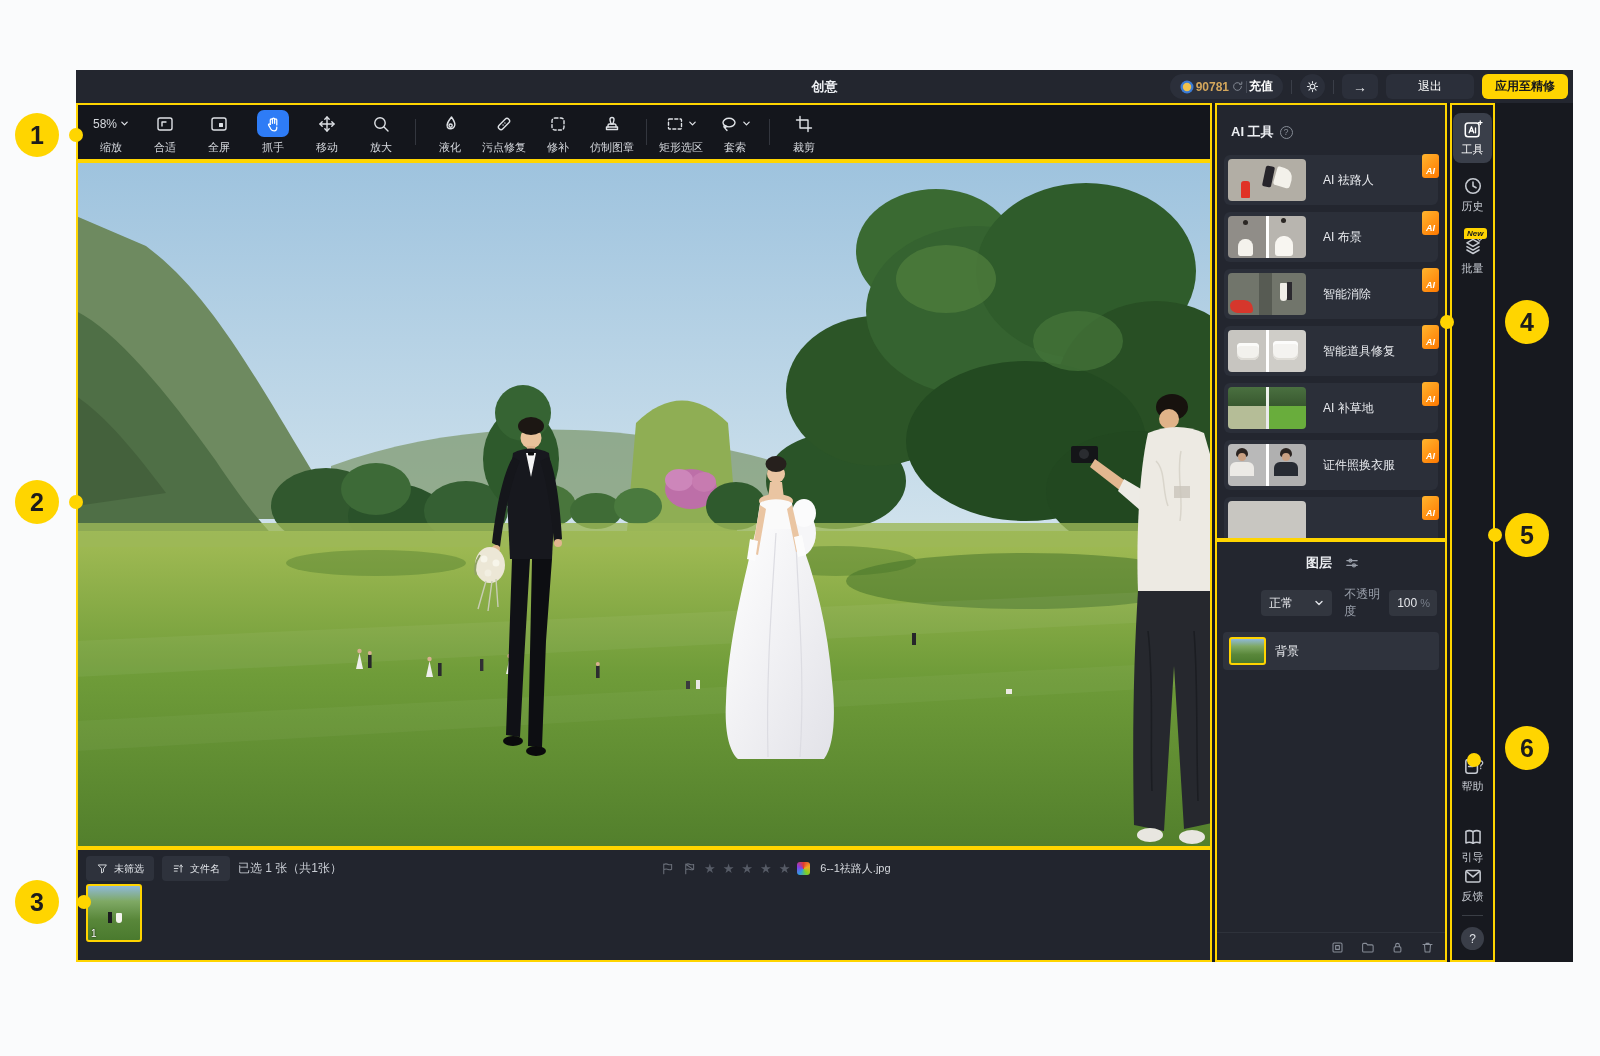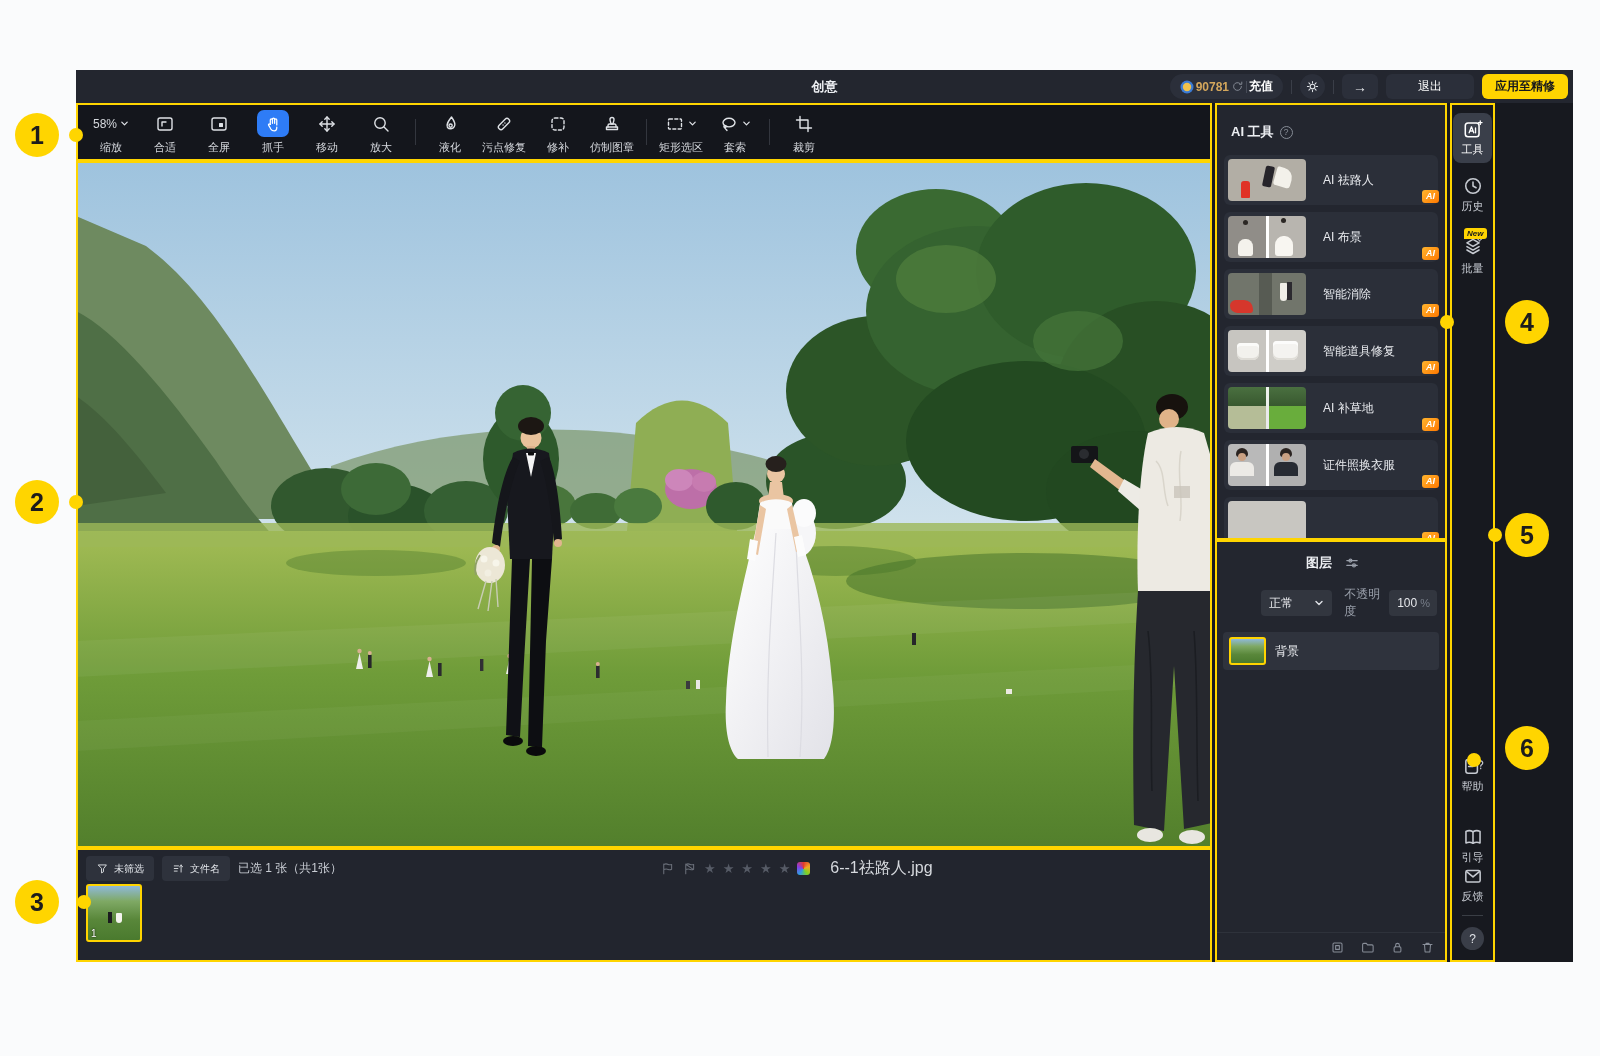--- a/index.html
+++ b/index.html
@@ -37,38 +37,38 @@
   .canvas { position:absolute; left:0; top:91px; width:1136px; height:687px; overflow:hidden; background:#44682f; cursor:grab; }
 
   
   .filmstrip { position:absolute; left:0; top:778px; width:1136px; height:114px; background:#22252e; }
   .fs-row { position:absolute; left:10px; top:8px; display:flex; align-items:center; }
   .fs-btn { height:25px; background:#2e323c; border-radius:4px; display:flex; align-items:center; gap:5px; padding:0 10px; color:#e2e5ea; font-size:10px; margin-right:8px; cursor:pointer; }
   .fs-sel { color:#c9cdd4; font-size:12px; margin-left:0; }
   .fs-center { position:absolute; left:584px; top:8px; height:25px; display:flex; align-items:center; gap:7px; }
   .fs-star { color:#565b66; font-size:13px; cursor:pointer; }
   .fs-color { width:13px; height:13px; border-radius:3px; background:conic-gradient(#e23b2e,#f5a623,#7ed321,#2f9de2,#8a3be2,#e23b2e); }
-  .fs-name { color:#d6d9de; font-size:16px; margin-left:13px; }
+  .fs-name { color:#d6d9de; font-size:11px; margin-left:3px; }
   .fs-thumb { position:absolute; left:10px; top:36px; width:56px; height:58px; border:2px solid #ffd400; border-radius:3px; overflow:hidden; cursor:pointer;
               background:linear-gradient(180deg,#8fb9da 0%,#7fa965 28%,#59873a 62%,#4a7a2e 100%); }
   .fs-thumb .m1 { position:absolute; left:20px; top:26px; width:4px; height:11px; background:#1b1b1f; }
   .fs-thumb .m2 { position:absolute; left:28px; top:27px; width:6px; height:10px; background:#f4f3ee; border-radius:1px 1px 3px 3px; }
   .fs-num { position:absolute; left:3px; bottom:1px; color:#fff; font-size:10px; text-shadow:0 0 2px #000; }
 
   
   .ai-panel { position:absolute; left:1139px; top:33px; width:232px; height:437px; background:#23262f; overflow:hidden; }
   .ai-header { display:flex; align-items:center; gap:6px; padding:20px 0 14px 16px; }
   .ai-title { color:#eceef2; font-size:13px; font-weight:bold; }
   .info-c { width:13px; height:13px; border:1px solid #868c96; border-radius:50%; color:#868c96; font-size:9px; line-height:11px; text-align:center; }
   .ai-list { padding:0 9px; display:flex; flex-direction:column; gap:7px; }
   .ai-item { position:relative; background:#2b2f39; border-radius:6px; height:50px; display:flex; align-items:center; cursor:pointer; }
   .ai-thumb { position:relative; width:78px; height:42px; border-radius:4px; margin-left:4px; overflow:hidden; flex:none; }
   .ai-thumb span { position:absolute; }
   .ai-label { font-size:12px; color:#e8eaee; margin-left:17px; white-space:nowrap; }
-  .ai-badge { position:absolute; top:-1px; right:-1px; background:linear-gradient(135deg,#ffb52e,#ff7800); color:#fff; font-size:9px; font-weight:bold; font-style:italic; padding:1px 4px 2px; border-radius:3px;margin-top:36px; }
+  .ai-badge { position:absolute; top:-1px; right:-1px; background:linear-gradient(135deg,#ffb52e,#ff7800); color:#fff; font-size:9px; font-weight:bold; font-style:italic; padding:12px 4px 2px; border-radius:3px; }
 
   
   .t0 { background:#b2aea5; } .t0 .a{left:13px;bottom:3px;width:9px;height:17px;background:#e03226;border-radius:3px 3px 1px 1px;}
   .t0 .b{left:36px;top:7px;width:9px;height:21px;background:#26242a;transform:rotate(12deg);border-radius:2px;}
   .t0 .c{left:47px;top:9px;width:17px;height:19px;background:#f3f1ea;border-radius:2px 10px 3px 3px;transform:rotate(16deg);}
   .t1 { background:linear-gradient(90deg,#908d88 0 49%,#fff 49% 52%,#b8b5af 52% 100%); }
   .t1 .a{left:10px;bottom:2px;width:15px;height:17px;background:#f4f2ec;border-radius:45% 45% 15% 15%;}
   .t1 .b{left:15px;top:4px;width:5px;height:5px;background:#2b2724;border-radius:50%;}
   .t1 .c{left:47px;bottom:2px;width:18px;height:20px;background:#f8f6f1;border-radius:45% 45% 15% 15%;}
   .t1 .d{left:53px;top:2px;width:5px;height:5px;background:#2b2724;border-radius:50%;}

